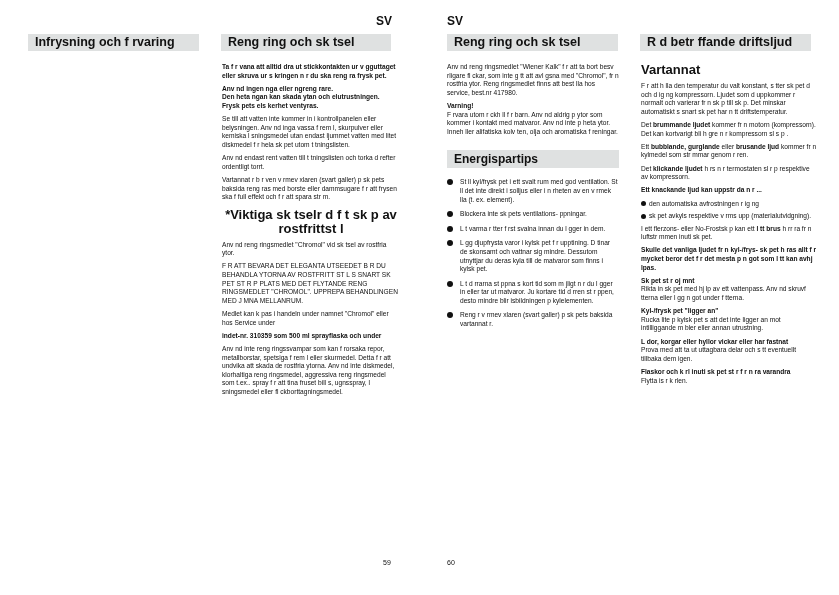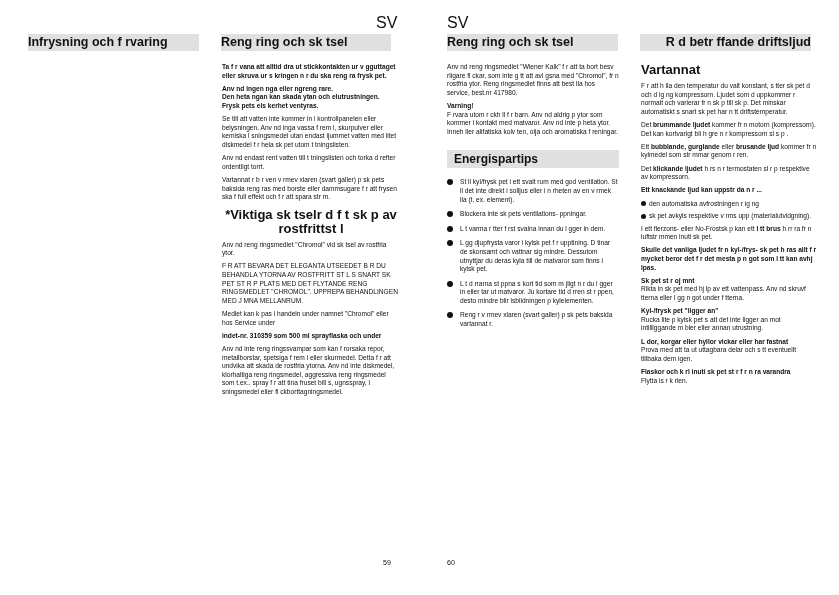--- a/index.html
+++ b/index.html
@@ -1,20 +1,20 @@
 <!DOCTYPE html>
 <html><head>
 <meta charset="utf-8">
 <style>
   html, body { margin:0; padding:0; background:#ffffff; }
   body { width:839px; height:595px; position:relative; overflow:hidden;
          font-family:"Liberation Sans", sans-serif; color:#111; }
-  .lang { position:absolute; top:14px; font-size:16px; font-weight:normal; }
+  .lang { position:absolute; top:14px; font-size:12px; font-weight:bold; }
   .band { position:absolute; top:34px; height:17px; background:#dfe1e1;
-          font-size:12.5px; font-weight:bold; line-height:17px; padding-left:0; box-sizing:border-box; }
+          font-size:12.5px; font-weight:bold; line-height:17px; padding-left:7px; box-sizing:border-box; }
   .col { position:absolute; font-size:6.6px; line-height:8.6px; }
   .col p { margin:0 0 4.6px 0; }
   .b { font-weight:bold; }
   .h2 { font-size:13px; font-weight:bold; line-height:14px; margin:0 0 5px 0; }
   .subband { background:#dfe1e1; font-size:12px; font-weight:bold; height:18px; line-height:18px;
              padding-left:7px; margin:6px 0 10px 0; }
   .bullets { margin:0; padding:0; list-style:none; }
   .bullets li { position:relative; padding-left:13px; margin-bottom:6px; }
   .bullets li .dot { position:absolute; left:0; top:1px; width:6px; height:6px; border-radius:50%; background:#111; }
   .small-bullets li { padding-left:8px; margin-bottom:4px; }
@@ -42,21 +42,21 @@
   <p>Anv nd reng ringsmedlet "Chromol" vid sk tsel av rostfria ytor.</p>
   <p>F R ATT BEVARA DET ELEGANTA UTSEEDET B R DU BEHANDLA YTORNA AV ROSTFRITT ST L S  SNART SK PET ST R P  PLATS MED DET FLYTANDE RENG RINGSMEDLET "CHROMOL". UPPREPA BEHANDLINGEN MED J MNA MELLANRUM.</p>
   <p>Medlet kan k pas i handeln under namnet "Chromol" eller hos Service under</p>
   <p class="b">indet-nr. 310359 som 500 ml sprayflaska och under</p>
   <p>Anv nd inte reng ringssvampar som kan f rorsaka repor, metallborstar, spetsiga f rem l eller skurmedel. Detta f r att undvika att skada de rostfria ytorna. Anv nd inte diskmedel, klorhaltiga reng ringsmedel, aggressiva reng ringsmedel som t.ex.. spray f r att tina fruset bill s, ugnsspray, l sningsmedel eller fl ckborttagningsmedel.</p>
 </div>
 <div class="pnum" style="left:383px;">59</div>
 
 <div class="lang" style="left:447px;">SV</div>
 <div class="band" style="left:447px; width:171px;">Reng ring och sk tsel</div>
-<div class="band" style="left:640px; width:171px;text-align:right;">R d betr ffande driftsljud</div>
+<div class="band" style="left:640px; width:171px;">R d betr ffande driftsljud</div>
 
 <div class="col" style="left:447px; top:63px; width:172px;">
   <p>Anv nd reng ringsmedlet "Wiener Kalk" f r att ta bort besv rligare fl ckar, som inte g tt att avl gsna med "Chromol", fr n rostfria ytor. Reng ringsmedlet finns att best lla hos service, best.nr 417980.</p>
   <p>
     <span class="b">Varning!</span><br>
     <span>F rvara utom r ckh ll f r barn. Anv nd aldrig p  ytor som kommer i kontakt med matvaror. Anv nd inte p  heta ytor. Inneh ller alifatiska kolv ten, olja och aromatiska f reningar.</span>
   </p>
   <div class="subband" style="margin-top:14px;">Energispartips</div>
   <ul class="bullets" id="energy-list">
       <li><span class="dot"></span><span>St ll kyl/frysk pet i ett svalt rum med god ventilation. St ll det inte direkt i solljus eller i n rheten av en v rmek lla (t. ex. element).</span></li>

